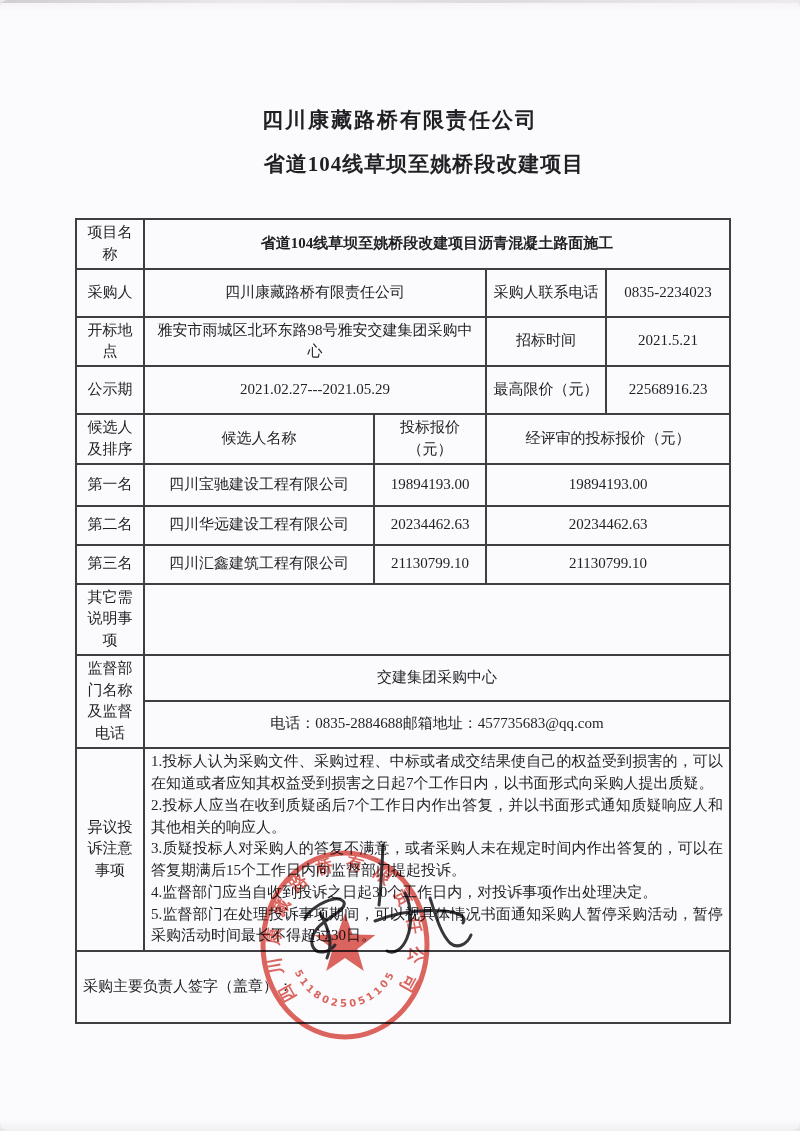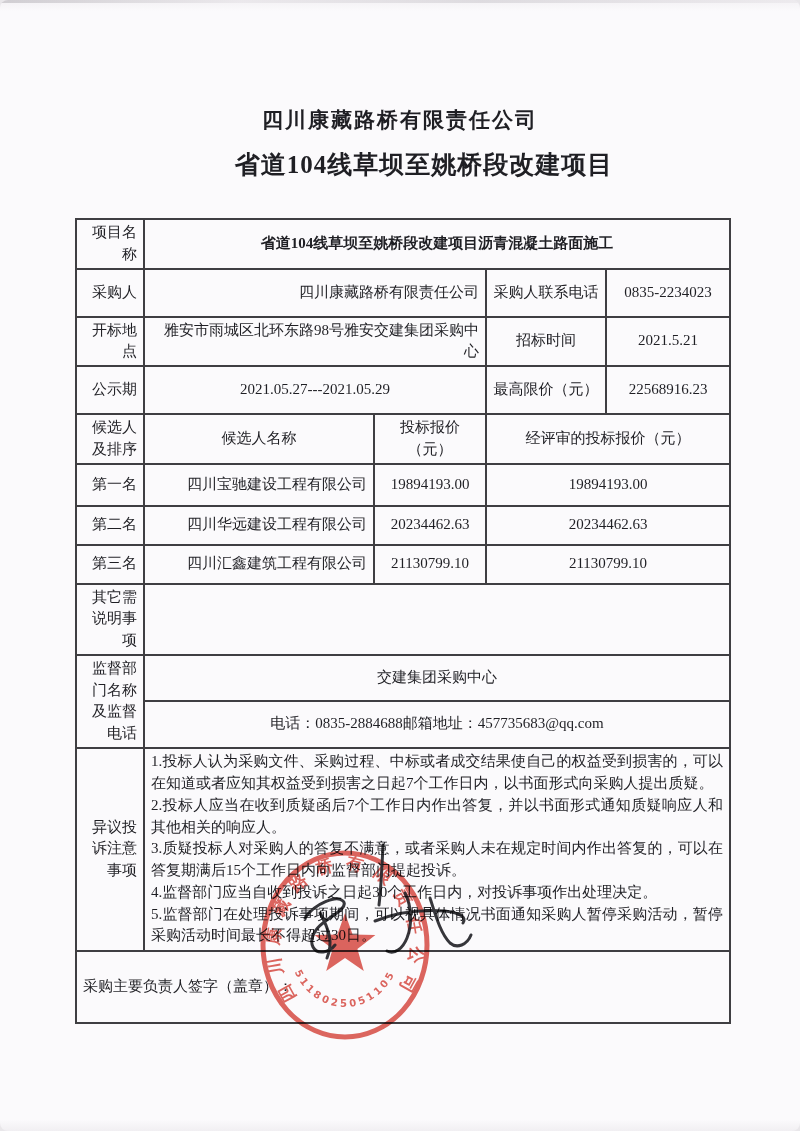--- a/index.html
+++ b/index.html
@@ -16,35 +16,35 @@
     overflow:hidden;
     border-radius:8px;
   }
   .doc::before{ 
     content:""; position:absolute; top:0; left:0; right:0; height:3px;
     background:linear-gradient(90deg,#b9b6bb, #e5e2e6 30%, #cfccd1 60%, #e8e5e9);
     opacity:.6;
   }
   .titles { position:absolute; left:0; width:800px; text-align:center; }
   .title-company { top:106px; font-size:21px; font-weight:700; letter-spacing:2px; }
-  .title-project { top:149px; font-size:25px; font-weight:700; letter-spacing:1px; line-height:31px;padding-left:48px; }
+  .title-project { top:149px; font-size:21px; font-weight:700; letter-spacing:1px; line-height:31px;padding-left:48px; }
 
   table.main {
     position:absolute; left:75px; top:218px;
     width:654px; border-collapse:collapse; table-layout:fixed;
     font-size:15px;
   }
   table.main td {
     border:2px solid #3f3e42;
     padding:2px 6px;
     vertical-align:middle;
     line-height:1.45;
     word-break:break-all;
   }
-  td.lab { text-align:right; }
+  td.lab { text-align:center; }
   td.ctr { text-align:center;margin-top:46px; }
   td.bold { font-weight:700; }
   td.notes {
     padding:6px 9px; line-height:1.55; text-align:justify;
   }
   .sig-label { padding-left:8px; }
 
   .stamp {
     position:absolute; left:245px; top:843px;
     width:260px; height:220px;
@@ -82,21 +82,21 @@
         <td class="ctr">0835-2234023</td>
       </tr>
       <tr style="height:48px">
         <td class="lab">开标地点</td>
         <td class="lab" colspan="2">雅安市雨城区北环东路98号雅安交建集团采购中心</td>
         <td class="ctr">招标时间</td>
         <td class="ctr">2021.5.21</td>
       </tr>
       <tr style="height:48px">
         <td class="lab">公示期</td>
-        <td class="ctr" colspan="2">2021.05.27---2021.05.29</td>
+        <td class="ctr" colspan="2">2021.02.27---2021.05.29</td>
         <td class="ctr">最高限价（元）</td>
         <td class="ctr">22568916.23</td>
       </tr>
       <tr style="height:46px">
         <td class="lab">候选人及排序</td>
         <td class="ctr">候选人名称</td>
         <td class="ctr">投标报价（元）</td>
         <td class="ctr" colspan="2">经评审的投标报价（元）</td>
       </tr>
       <tr style="height:42px">

